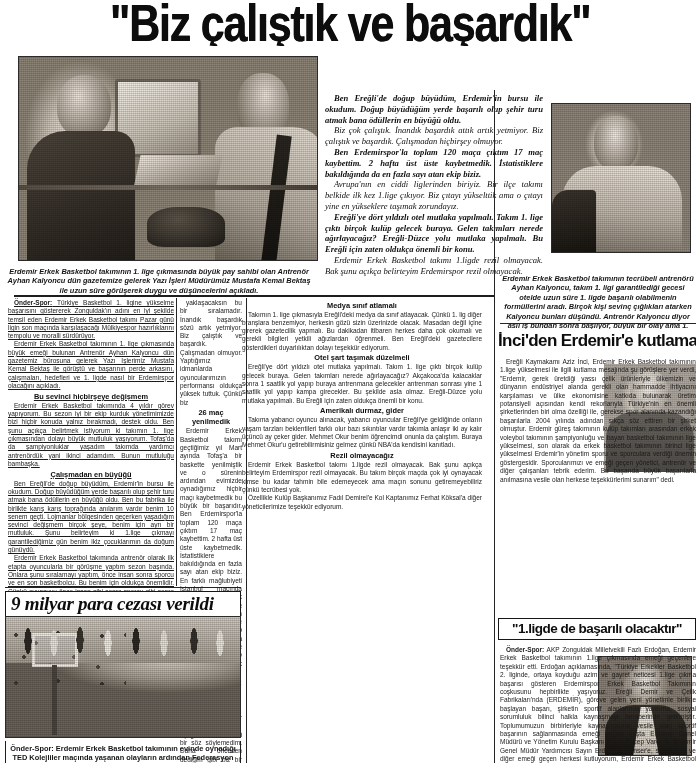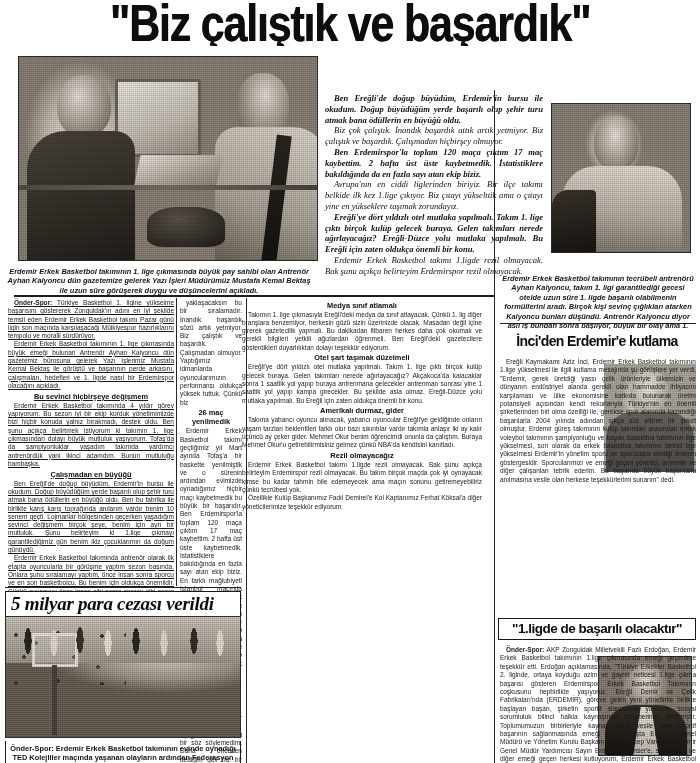--- a/index.html
+++ b/index.html
@@ -287,21 +287,21 @@
     border:1.5px solid #161616;
     font-size:19px; line-height:24px;
     padding-left:5px;
     letter-spacing:-0.3px;
     background:#fff;
   }
   #head-kutlama {
     left:498px; top:283px; width:198px; height:24px;
     font-family:"Liberation Sans", sans-serif;
     font-style:normal;
-    font-size:14px; line-height:24px;
+    font-size:17px; line-height:24px;
     letter-spacing:-0.6px;
     text-align:center;
     background:#fff;
   }
   #head-basarili {
     left:498px; top:572px; width:198px; height:22px;
     border:1.5px solid #161616;
     font-family:"Liberation Sans", sans-serif;
     font-style:normal;
     font-size:13.5px; line-height:19px;
@@ -397,21 +397,21 @@
       <p>Takımın 1. lige çıkmasıyla Ereğli'deki medya da sınıf atlayacak. Çünkü 1. lig diğer branşlara benzemiyor, herkesin gözü sizin üzerinizde olacak. Masadan değil içine girerek gazetecilik yapmalı. Bu dakikadan itibaren herkes daha çok okumalı ve gerekli bilgileri yetkili ağızlardan öğrenmeli. Ben Ereğli'deki gazetecilere gösterdikleri duyarlılıktan dolayı teşekkür ediyorum.</p>
       <h4>Otel şart taşımak düzelmeli</h4>
       <p>Ereğli'ye dört yıldızlı otel mutlaka yapılmalı. Takım 1. lige çıktı birçok kulüp gelecek buraya. Gelen takımları nerede ağırlayacağız? Akçakoca'da kalacaklar sonra 1 saatlik yol yapıp buraya antrenmana gelecekler antrenman sonrası yine 1 saatlik yol yapıp kampa girecekler. Bu şekilde asla olmaz. Ereğli-Düzce yolu mutlaka yapılmalı. Bu Ereğli için zaten oldukça önemli bir konu.</p>
       <h4>Amerikalı durmaz, gider</h4>
       <p>Takıma yabancı oyuncu alınacak, yabancı oyuncular Ereğli'ye geldiğinde onların yaşam tarzları beklentileri farklı olur bazı sıkıntılar vardır takımla anlaşır iki ay kalır üçüncü ay çeker gider. Mehmet Okur benim öğrencimdi onunla da çalıştım. Buraya Mehmet Okur'u getirebilirmisiniz gelmez çünkü NBA'da kendisini kanıtladı.</p>
       <h4>Rezil olmayacağız</h4>
       <p>Erdemir Erkek Basketbol takımı 1.ligde rezil olmayacak. Bak şunu açıkça belirteyim Erdemirspor rezil olmayacak. Bu takım birçok maçda çok iyi oynayacak kimse bu kadar tahmin bile edemeyecek ama maçın sonunu getiremeyebiliriz çünkü tecrübesi yok.</p>
       <p>Özellikle Kulüp Başkanımız Fadıl Demirel'e Kol Kaptanımız Ferhat Köksal'a diğer yöneticilerimize teşekkür ediyorum.</p>
     </div>
 
-  <div class="section-head" id="head-cezasi">5 milyar para cezası verildi</div>
+  <div class="section-head" id="head-cezasi">9 milyar para cezası verildi</div>
 
   <div class="photo" id="photo-arena">
     <div class="ph-layer floor"></div>
     <div class="ph-layer crowd"></div>
     <div class="ph-layer hoop"></div>
     <div class="ph-layer pole"></div>
     <div class="ph-layer players"></div>
     <div class="grain"></div>
   </div>
 

